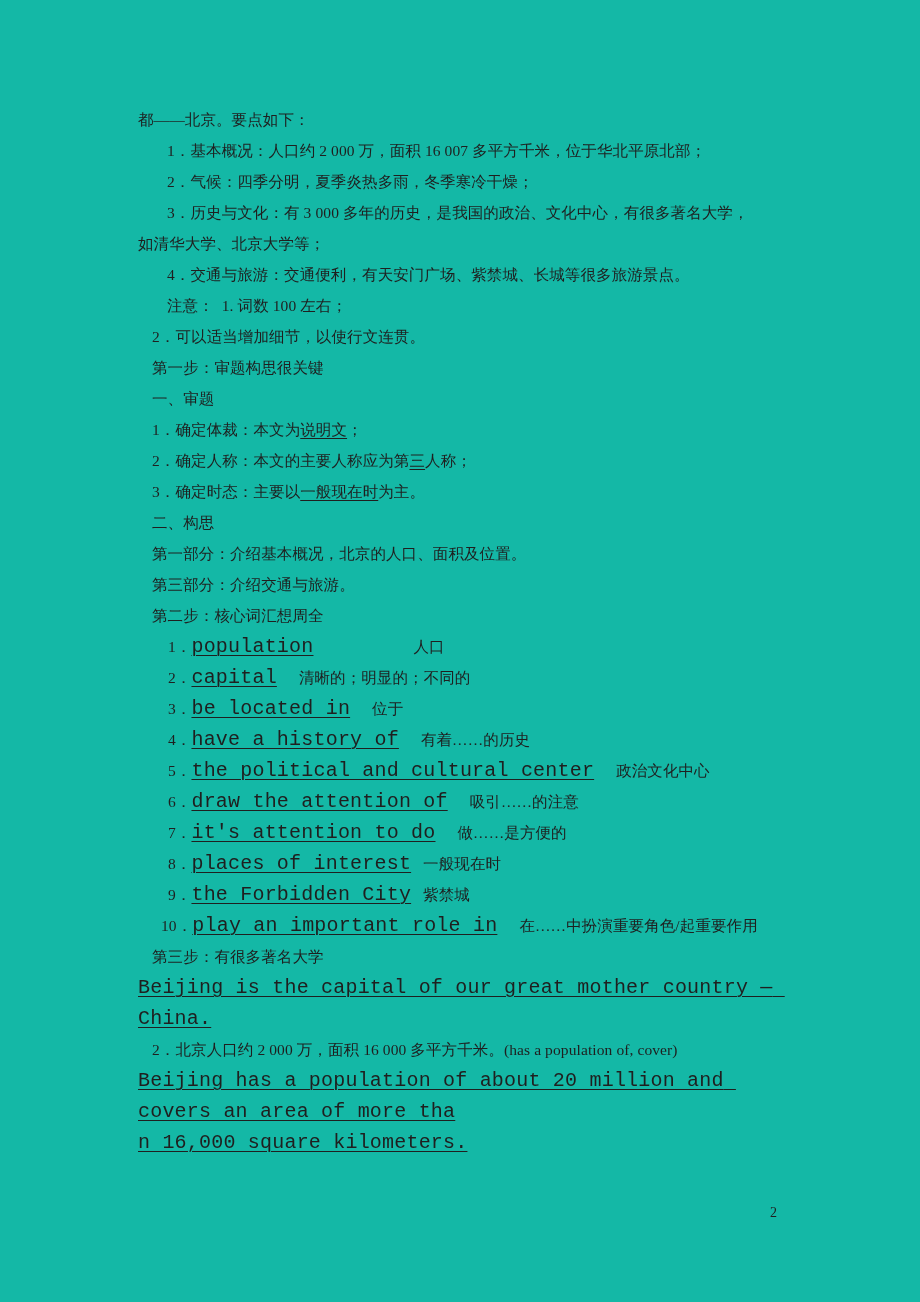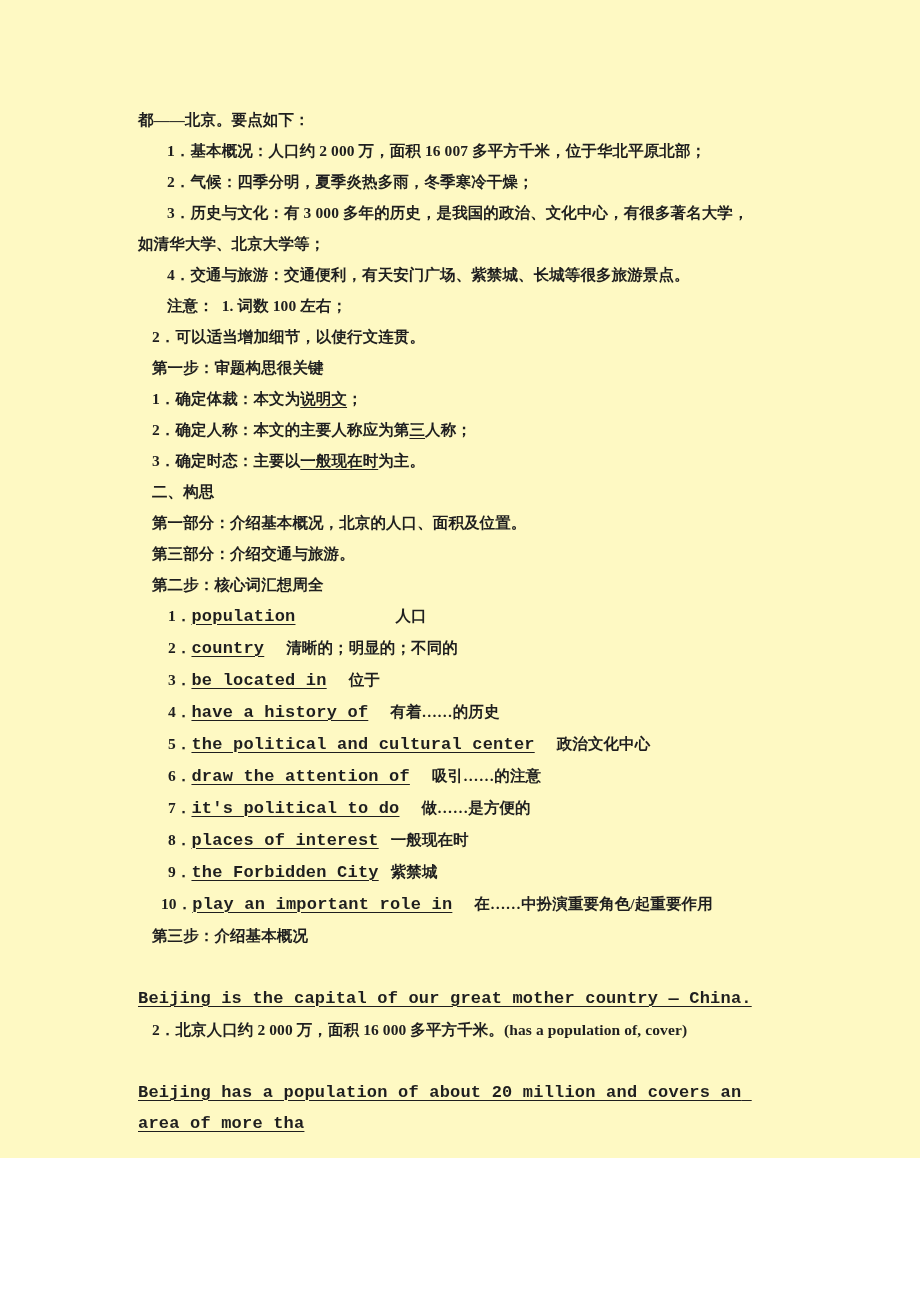--- a/index.html
+++ b/index.html
@@ -3,26 +3,25 @@
 <meta charset="utf-8">
 <style>
   html, body {
     margin: 0;
     padding: 0;
     background: #ffffff;
   }
   .page {
     position: relative;
     width: 920px;
-    height: 1158px;
-    background: #fef9c3;
+    height: 1302px;
+    background: #14b8a6;
     overflow: hidden;
     font-family: "Liberation Serif", "DejaVu Serif", serif;
     color: #1a1a1a;
-    font-weight: bold;
     -webkit-font-smoothing: antialiased;
   }
   .body-col {
     position: absolute;
     left: 138px;
     top: 104px;
     width: 648px;
   }
   .line {
     font-size: 15.5px;
@@ -34,28 +33,27 @@
   
   .ind0  { text-indent: 0; }
   .ind1  { padding-left: 14px; }
   .ind2  { padding-left: 29px; }
   .ind-voc  { padding-left: 30px; }
   .ind-voc10 { padding-left: 23px; }
 
   
   .en {
     font-family: "Liberation Mono", "DejaVu Sans Mono", monospace;
-    font-size: 17px;
+    font-size: 20px;
     letter-spacing: 0.2px;
   }
   .u {
     text-decoration: underline;
     text-underline-offset: 3px;
     text-decoration-thickness: 1px;
-    margin-top: 32px;
   }
   .num {
     font-family: "Liberation Serif", serif;
     font-size: 15.5px;
   }
   .gap-sm { display: inline-block; width: 12px; }
   .gap-md { display: inline-block; width: 22px; }
   .gap-lg { display: inline-block; width: 100px; }
 
   .page-number {
@@ -79,54 +77,55 @@
     <div class="line ind2">1．基本概况：人口约 2 000 万，面积 16 007 多平方千米，位于华北平原北部；</div>
     <div class="line ind2">2．气候：四季分明，夏季炎热多雨，冬季寒冷干燥；</div>
     <div class="line ind2">3．历史与文化：有 3 000 多年的历史，是我国的政治、文化中心，有很多著名大学，</div>
     <div class="line ind0">如清华大学、北京大学等；</div>
     <div class="line ind2">4．交通与旅游：交通便利，有天安门广场、紫禁城、长城等很多旅游景点。</div>
 
     <div class="line ind2">注意：  1. 词数 100 左右；</div>
     <div class="line ind1">2．可以适当增加细节，以使行文连贯。</div>
 
     <div class="line ind1">第一步：审题构思很关键</div>
+    <div class="line ind1">一、审题</div>
 
     <div class="line ind1"><span>1．确定体裁：本文为</span><span class="u">说明文</span><span>；</span></div>
 
     <div class="line ind1"><span>2．确定人称：本文的主要人称应为第</span><span class="u">三</span><span>人称；</span></div>
 
     <div class="line ind1"><span>3．确定时态：主要以</span><span class="u">一般现在时</span><span>为主。</span></div>
 
     <div class="line ind1">二、构思</div>
     <div class="line ind1">第一部分：介绍基本概况，北京的人口、面积及位置。</div>
     <div class="line ind1">第三部分：介绍交通与旅游。</div>
 
     <div class="line ind1">第二步：核心词汇想周全</div>
 
     <div class="line ind-voc"><span class="num">1．</span><span class="en u">population</span><span class="gap-lg"></span><span>人口</span></div>
 
-    <div class="line ind-voc"><span class="num">2．</span><span class="en u">country</span><span class="gap-md"></span><span>清晰的；明显的；不同的</span></div>
+    <div class="line ind-voc"><span class="num">2．</span><span class="en u">capital</span><span class="gap-md"></span><span>清晰的；明显的；不同的</span></div>
 
     <div class="line ind-voc"><span class="num">3．</span><span class="en u">be located in</span><span class="gap-md"></span><span>位于</span></div>
 
     <div class="line ind-voc"><span class="num">4．</span><span class="en u">have a history of</span><span class="gap-md"></span><span>有着……的历史</span></div>
 
     <div class="line ind-voc"><span class="num">5．</span><span class="en u">the political and cultural center</span><span class="gap-md"></span><span>政治文化中心</span></div>
 
     <div class="line ind-voc"><span class="num">6．</span><span class="en u">draw the attention of</span><span class="gap-md"></span><span>吸引……的注意</span></div>
 
-    <div class="line ind-voc"><span class="num">7．</span><span class="en u">it's political to do</span><span class="gap-md"></span><span>做……是方便的</span></div>
+    <div class="line ind-voc"><span class="num">7．</span><span class="en u">it's attention to do</span><span class="gap-md"></span><span>做……是方便的</span></div>
 
     <div class="line ind-voc"><span class="num">8．</span><span class="en u">places of interest</span><span class="gap-sm"></span><span>一般现在时</span></div>
 
     <div class="line ind-voc"><span class="num">9．</span><span class="en u">the Forbidden City</span><span class="gap-sm"></span><span>紫禁城</span></div>
 
     <div class="line ind-voc10"><span class="num">10．</span><span class="en u">play an important role in</span><span class="gap-md"></span><span>在……中扮演重要角色/起重要作用</span></div>
 
-    <div class="line ind1">第三步：介绍基本概况</div>
+    <div class="line ind1">第三步：有很多著名大学</div>
 
     <div class="line ind0 en u">Beijing is the capital of our great mother country — China.</div>
 
     <div class="line ind1">2．北京人口约 2 000 万，面积 16 000 多平方千米。(has a population of, cover)</div>
     <div class="line ind0 en u">Beijing has a population of about 20 million and covers an area of more tha</div>
     <div class="line ind0 en u">n 16,000 square kilometers.</div>
 
   </div>
 
   <div class="page-number">2</div>

